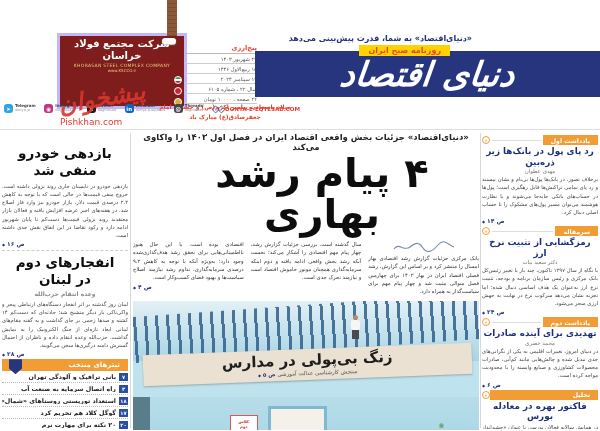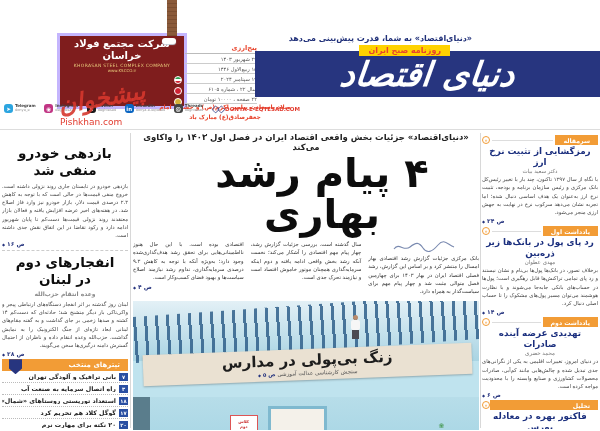--- a/index.html
+++ b/index.html
@@ -233,49 +233,49 @@
         <span class="flower" style="right:30%;bottom:18%;font-size:7px;color:#4f9e5f">❀</span>
       </div>
       <div class="credit">عکس: علی محمدی / دنیای‌اقتصاد</div>
     </div>
   </div>
 
   <div class="col-right">
 
     <div>
       <div class="sec-label-row">
+        <span class="sec-tab">یادداشت اول</span>
+        <span class="sec-line"></span>
+        <span class="sec-icon">«</span>
+      </div>
+      <div class="sec-title">رد پای پول در بانک‌ها زیر ذره‌بین</div>
+      <div class="sec-author">مهدی عطوان</div>
+      <div class="sec-body">برخلاف تصور، در بانک‌ها پول‌ها بی‌نام و نشان نیستند و رد پای تمامی تراکنش‌ها قابل رهگیری است؛ پول‌ها در حساب‌های بانکی جابه‌جا می‌شوند و با نظارت هوشمند می‌توان مسیر پول‌های مشکوک را تا حساب اصلی دنبال کرد.</div>
+      <div class="sec-page pageref">ص ۱۴</div>
+    </div>
+
+    <div>
+      <div class="sec-label-row">
         <span class="sec-tab">سرمقاله</span>
         <span class="sec-line"></span>
         <span class="sec-icon">«</span>
       </div>
       <div class="sec-title">رمزگشایی از تثبیت نرخ ارز</div>
       <div class="sec-author">دکتر سعید بیات</div>
       <div class="sec-body">با نگاه از سال ۱۳۹۷ تاکنون، چند بار با تغییر رئیس‌کل بانک مرکزی و رئیس سازمان برنامه و بودجه، تثبیت نرخ ارز به‌عنوان یک هدف اساسی دنبال شده؛ اما تجربه نشان می‌دهد سرکوب نرخ در نهایت به جهش ارزی منجر می‌شود.</div>
       <div class="sec-page pageref">ص ۲۴</div>
     </div>
 
     <div>
       <div class="sec-label-row">
-        <span class="sec-tab">یادداشت اول</span>
-        <span class="sec-line"></span>
-        <span class="sec-icon">«</span>
-      </div>
-      <div class="sec-title">رد پای پول در بانک‌ها زیر ذره‌بین</div>
-      <div class="sec-author">مهدی عطوان</div>
-      <div class="sec-body">برخلاف تصور، در بانک‌ها پول‌ها بی‌نام و نشان نیستند و رد پای تمامی تراکنش‌ها قابل رهگیری است؛ پول‌ها در حساب‌های بانکی جابه‌جا می‌شوند و با نظارت هوشمند می‌توان مسیر پول‌های مشکوک را تا حساب اصلی دنبال کرد.</div>
-      <div class="sec-page pageref">ص ۱۴</div>
-    </div>
-
-    <div>
-      <div class="sec-label-row">
         <span class="sec-tab">یادداشت دوم</span>
         <span class="sec-line"></span>
         <span class="sec-icon">«</span>
       </div>
-      <div class="sec-title">تهدیدی عرضه آینده صادرات</div>
+      <div class="sec-title">تهدیدی برای آینده صادرات</div>
       <div class="sec-author">محمد خضری</div>
       <div class="sec-body">در دنیای امروز، تغییرات اقلیمی به یکی از نگرانی‌های جدی تبدیل شده و چالش‌هایی مانند کم‌آبی، صادرات محصولات کشاورزی و صنایع وابسته را با محدودیت مواجه کرده است.</div>
       <div class="sec-page pageref">ص ۶</div>
     </div>
 
     <div>
       <div class="sec-label-row">
         <span class="sec-tab" style="flex:1;text-align:right">تحلیل</span>
         <span class="sec-icon">«</span>
       </div>

